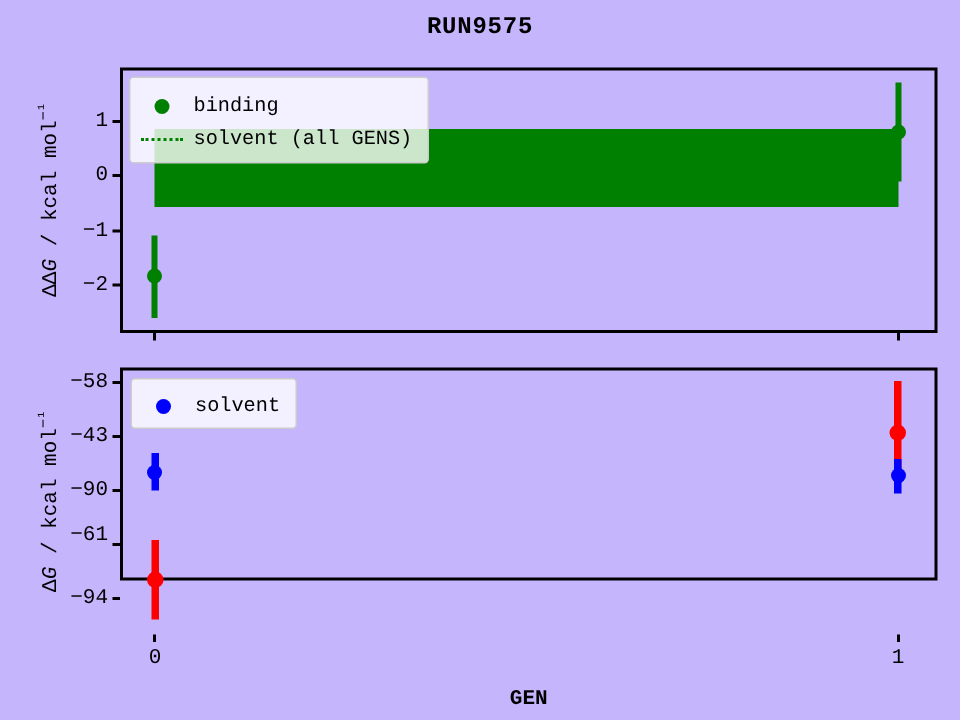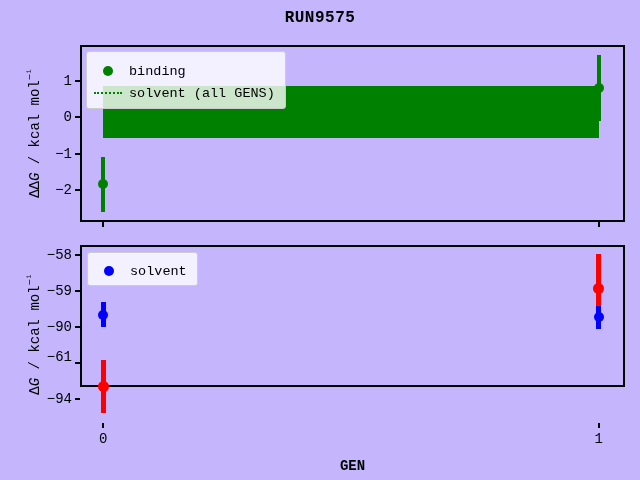--- a/index.html
+++ b/index.html
@@ -91,21 +91,21 @@
       <div class="lrow">
         <span class="lmark">
             <span class="ldot" style="background: rgb(0, 0, 255);"></span>
           </span>
         <span class="ltxt">solvent</span>
       </div>
     </div>
   <div class="tick" style="left: -7px; top: 6.94191px; width: 5px; height: 2px;"></div>
       <div class="ticklabel ytl" style="left: -62px; top: -1.05809px;">−58</div>
       <div class="tick" style="left: -7px; top: 43.0415px; width: 5px; height: 2px;"></div>
-      <div class="ticklabel ytl" style="left: -62px; top: 35.0415px;">−59</div>
+      <div class="ticklabel ytl" style="left: -62px; top: 35.0415px;">−43</div>
       <div class="tick" style="left: -7px; top: 79.1411px; width: 5px; height: 2px;"></div>
       <div class="ticklabel ytl" style="left: -62px; top: 71.1411px;">−90</div>
       <div class="tick" style="left: -7px; top: 115.241px; width: 5px; height: 2px;"></div>
       <div class="ticklabel ytl" style="left: -62px; top: 101px;">−61</div>
       <div class="tick" style="left: -7px; top: 151.34px; width: 5px; height: 2px;"></div>
       <div class="ticklabel ytl" style="left: -62px; top: 143.34px;">−94</div>
       <div class="tick" style="left: 20.3031px; top: 176px; width: 2px; height: 5px;"></div>
       <div class="ticklabel xtl" style="left: 6.30311px; top: 183px;">0</div>
       <div class="tick" style="left: 515.724px; top: 176px; width: 2px; height: 5px;"></div>
       <div class="ticklabel xtl" style="left: 501.724px; top: 183px;">1</div>

